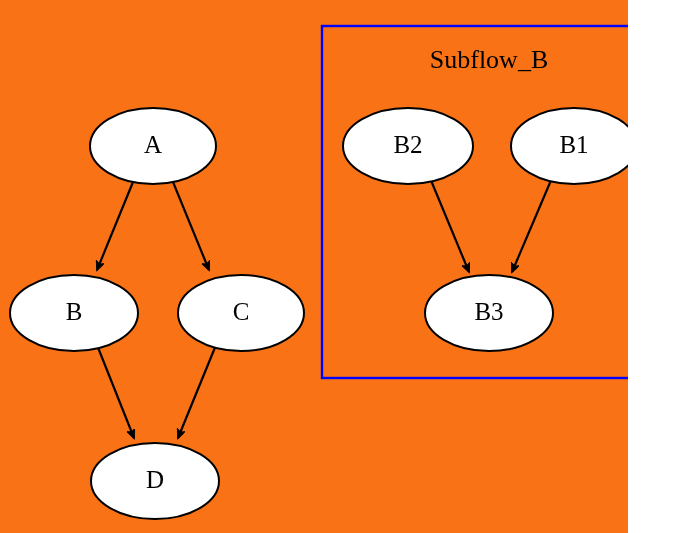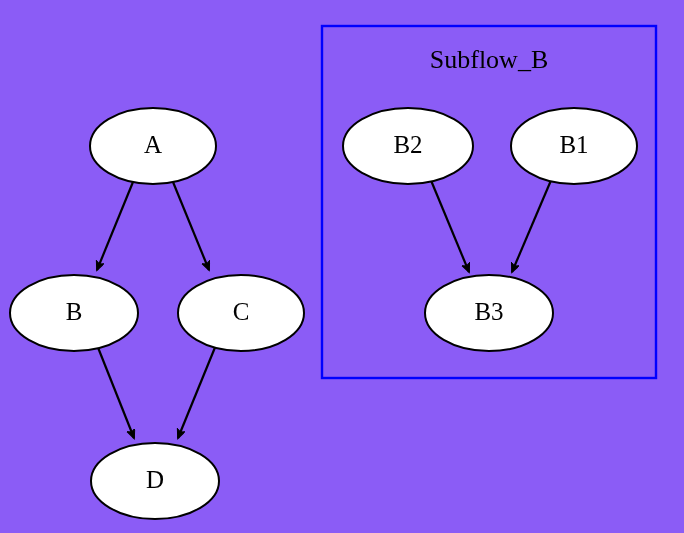--- a/index.html
+++ b/index.html
@@ -5,23 +5,23 @@
   html, body {
     margin: 0;
     padding: 0;
     background: #ffffff;
   }
   body {
     font-family: "Liberation Serif", "DejaVu Serif", serif;
   }
   #canvas-wrap {
     position: relative;
-    width: 684px;
+    width: 628px;
     height: 533px;
-    background: #8b5cf6;
+    background: #f97316;
     overflow: hidden;
   }
   svg#graph {
     display: block;
     width: 684px;
     height: 533px;
   }
   .node-ellipse {
     fill: #ffffff;
     stroke: #000000;

